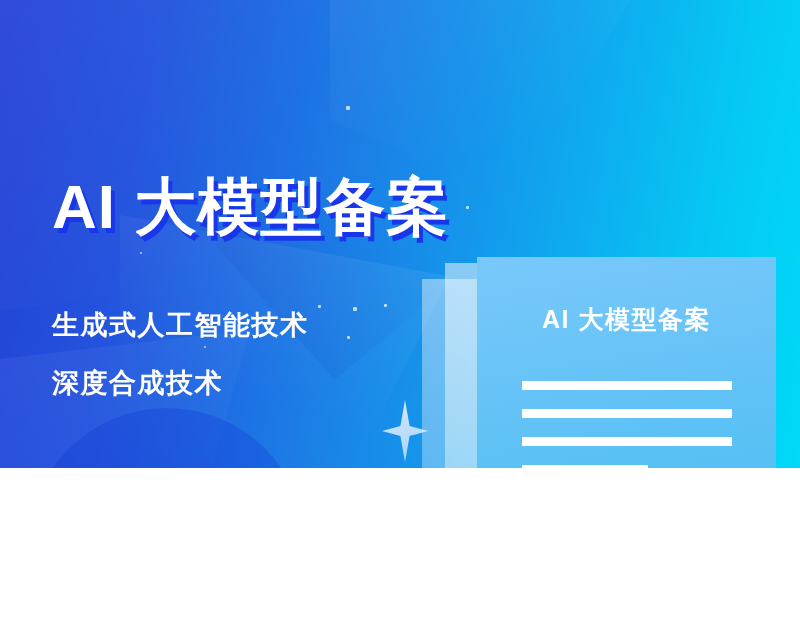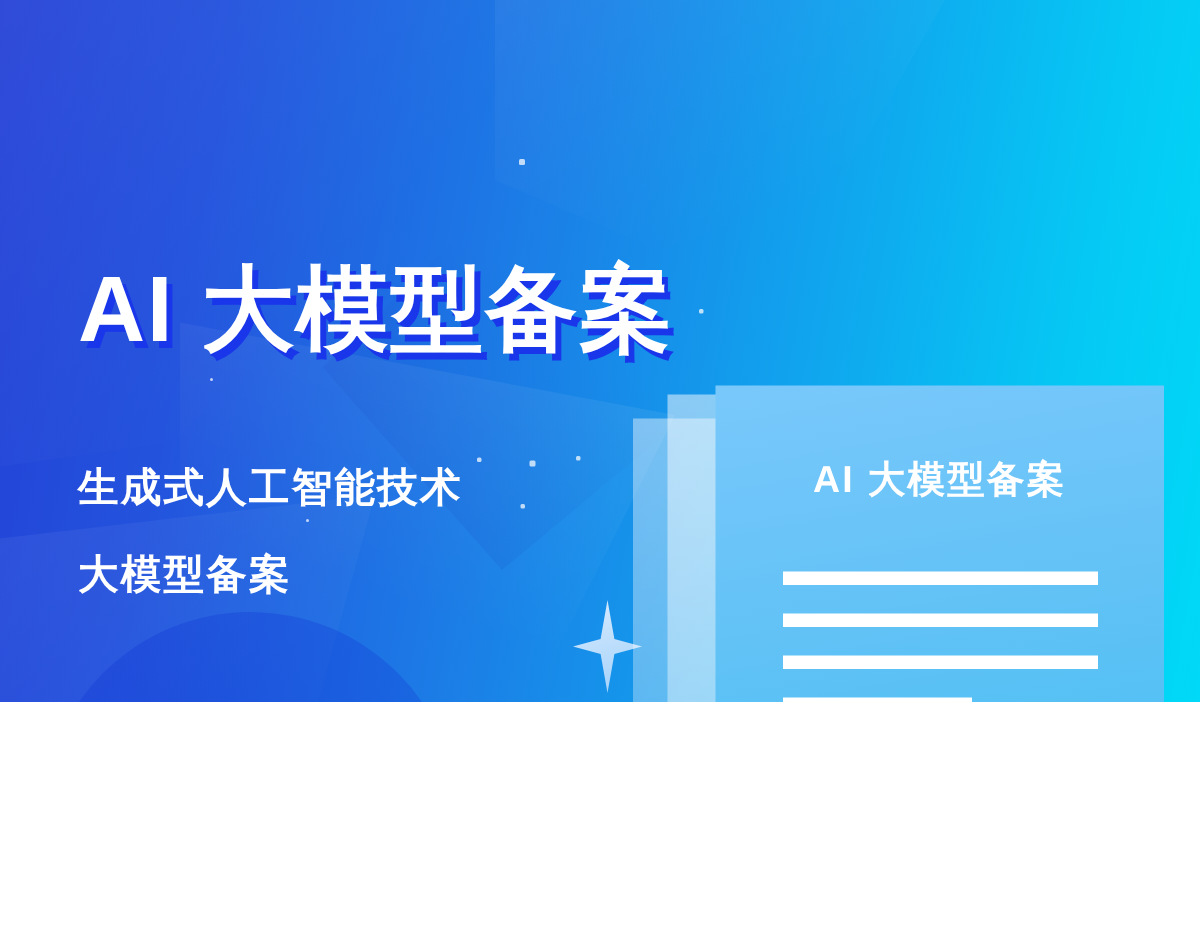--- a/index.html
+++ b/index.html
@@ -216,21 +216,21 @@
       <div class="dot" style="left: 384px; top: 304px; width: 3px; height: 3px;"></div>
       <div class="dot" style="left: 347px; top: 336px; width: 3px; height: 3px;"></div>
       <div class="dot" style="left: 204px; top: 346px; width: 2px; height: 2px;"></div>
       <div class="dot" style="left: 140px; top: 252px; width: 2px; height: 2px;"></div>
       <div class="dot" style="left: 466px; top: 206px; width: 3px; height: 3px;"></div>
     </div>
 
   <div class="headline">AI 大模型备案</div>
 
   <div class="subline subline-1">生成式人工智能技术</div>
-  <div class="subline subline-2">大模型备案</div>
+  <div class="subline subline-2">深度合成技术</div>
 
   <div class="sparkle"></div>
 
   <div class="card card-back"></div>
   <div class="card card-mid"></div>
   <div class="card card-front"></div>
 
   <div class="card-title">AI 大模型备案</div>
 
   <div id="card-lines">

